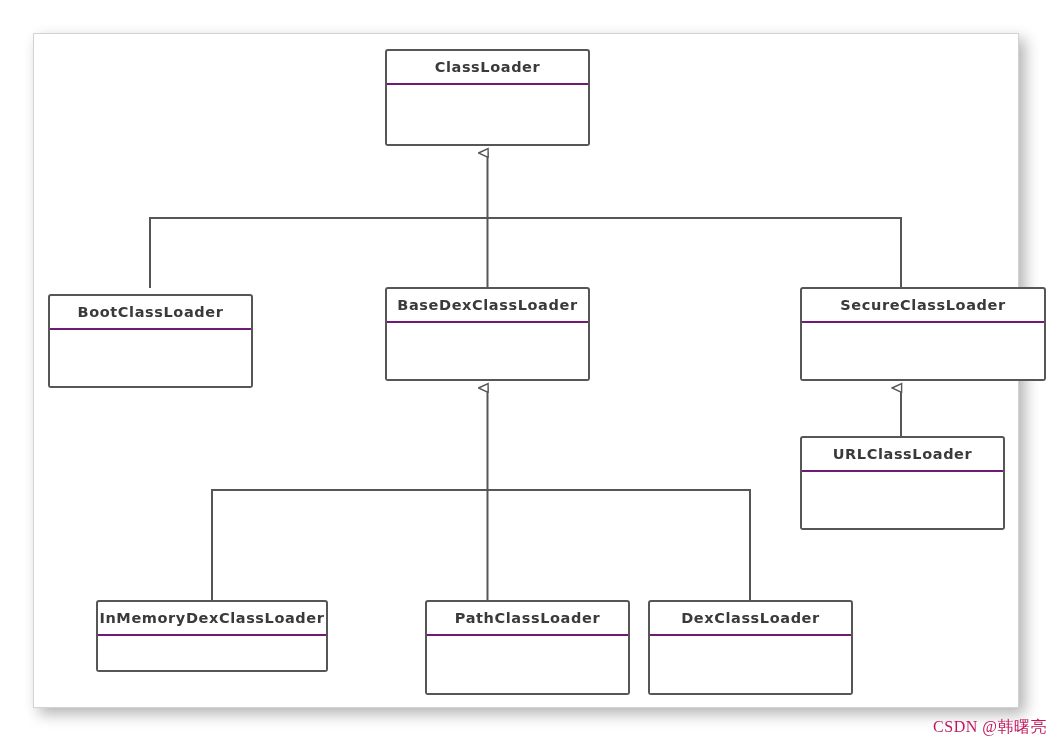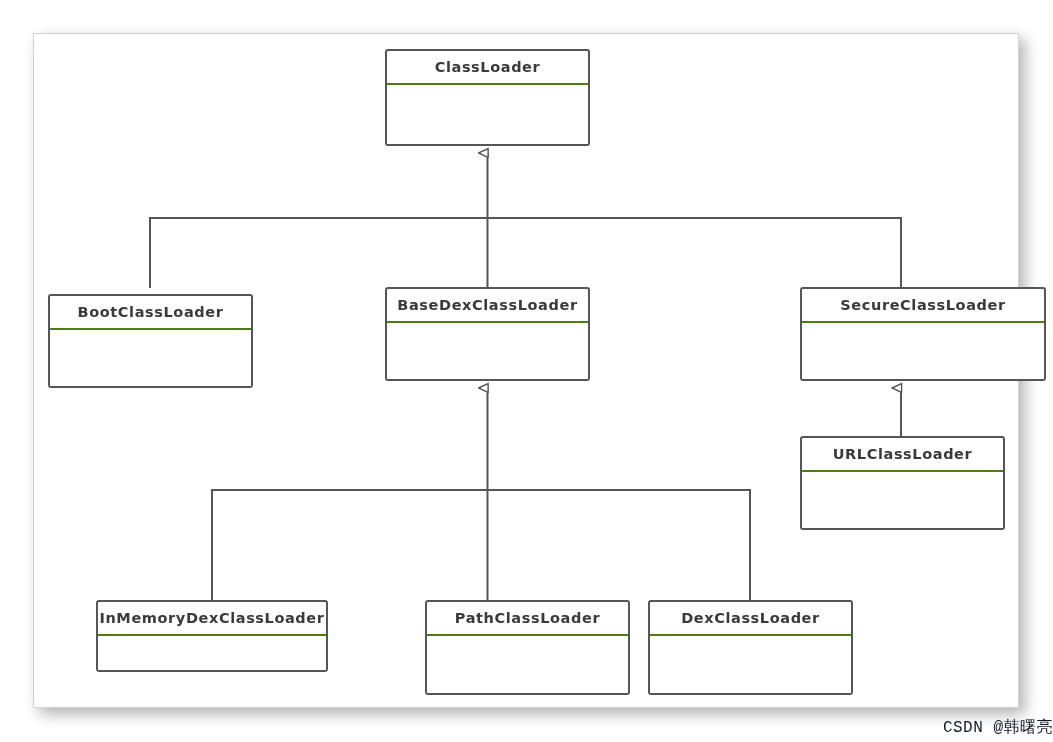--- a/index.html
+++ b/index.html
@@ -48,38 +48,38 @@
     flex-direction: column;
   }
   .uml-class-title {
     height: 32px;
     line-height: 32px;
     text-align: center;
     font-size: 14.5px;
     font-weight: bold;
     color: #3a3a3a;
     letter-spacing: 0.6px;
-    border-bottom: 2px solid #4d7c0f;
+    border-bottom: 2px solid #701a75;
     white-space: nowrap;
     overflow: hidden;
   }
   .uml-class-body {
     flex: 1;
     background: #ffffff;
   }
   
   #watermark {
     position: absolute;
-    right: 0;
+    right: 6px;
     bottom: 4px;
     font-size: 16px;
-    color: #0f172a;
+    color: #be185d;
     letter-spacing: 0.5px;
     white-space: nowrap;
-    font-family: Liberation Mono, monospace;
+    font-family: Liberation Serif, serif;
   }
 </style>
 </head>
 <body>
 
 <div id="screenshot">
 
   <div id="diagram-frame"></div>
 
   <svg id="edges-layer" viewBox="0 0 1053 742" xmlns="http://www.w3.org/2000/svg">

